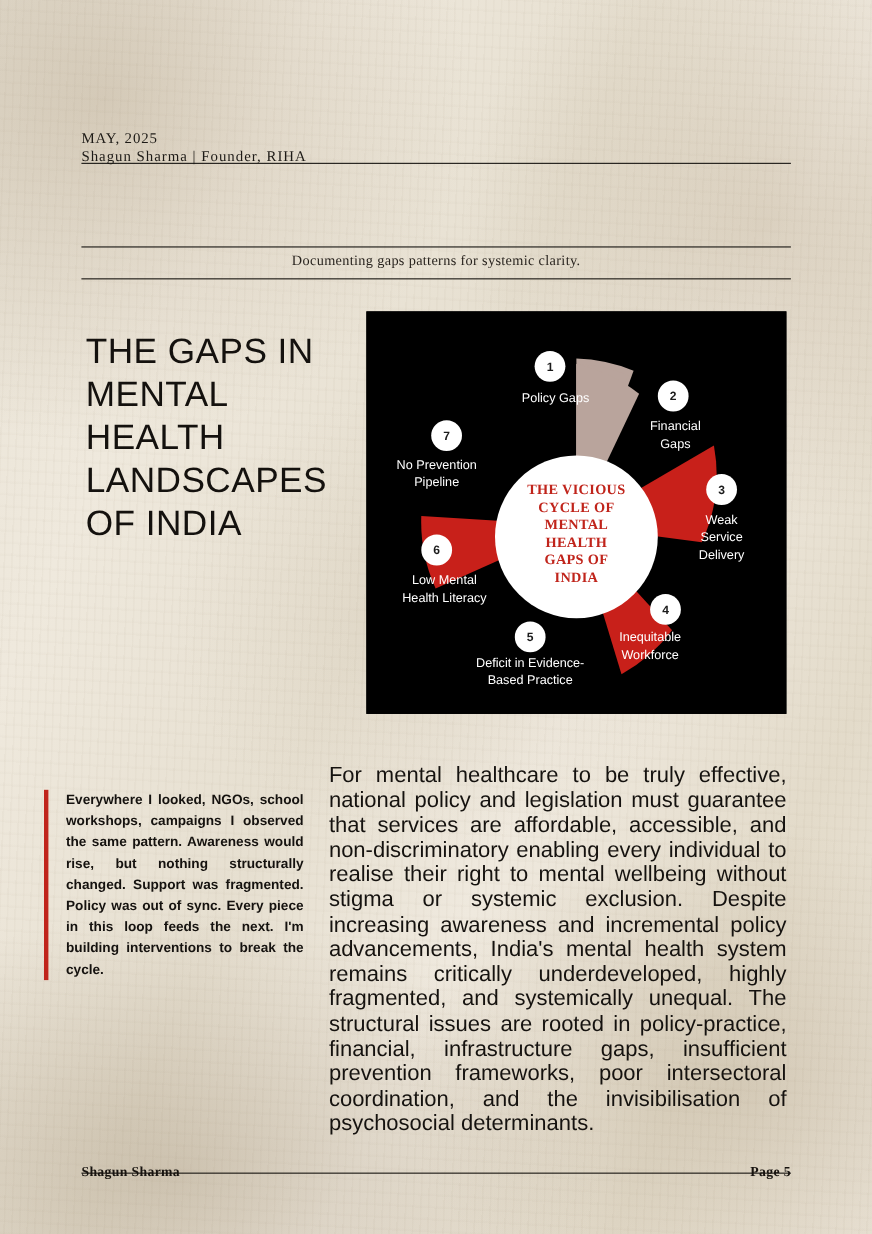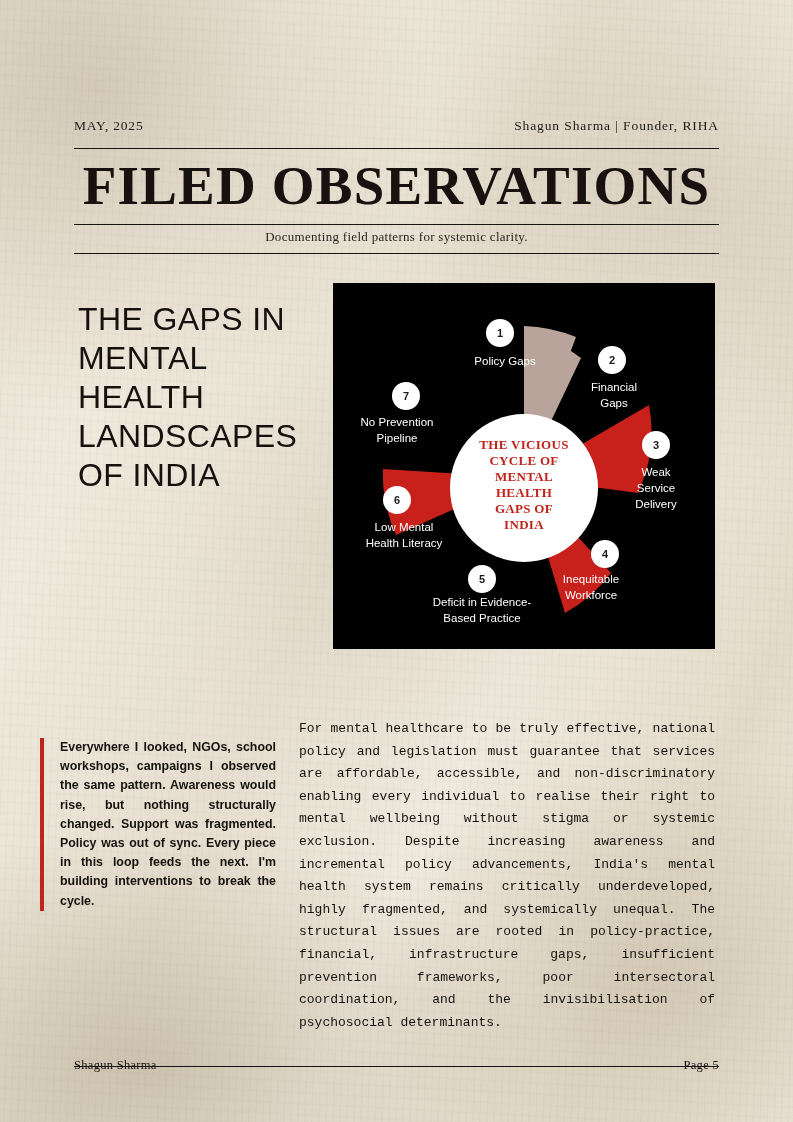--- a/index.html
+++ b/index.html
@@ -47,24 +47,24 @@
     top: 118px;
     left: 74px;
     right: 74px;
     display: flex;
     justify-content: space-between;
     align-items: baseline;
     font-family: "Liberation Serif", serif;
     font-size: 13.5px;
     letter-spacing: 0.8px;
     color: #1d1a16;
+    flex-direction: column;
   }
   .masthead-meta .right {
     letter-spacing: 0.9px;
-    margin-left: 28px;
   }
   .rule {
     position: absolute;
     left: 74px;
     right: 74px;
     border-top: 1.6px solid #171411;
   }
   .rule-1 { top: 148px; }
   .rule-2 { top: 224px; border-top-width: 1px; }
   .rule-3 { top: 253px; border-top-width: 1.6px; }
@@ -126,29 +126,28 @@
     width: 236px;
     padding-left: 16px;
     border-left: 4px solid #c0241b;
     box-sizing: border-box;
     font-family: "Liberation Sans", sans-serif;
     font-weight: bold;
     font-size: 12.4px;
     line-height: 19.2px;
     text-align: justify;
     color: #15120f;
-    margin-top: 20px;
   }
   .body-text {
     position: absolute;
-    top: 718px;
+    top: 694px;
     left: 299px;
     width: 416px;
-    font-family: Liberation Mono, monospace;
-    font-size: 13px;
+    font-family: Liberation Sans, sans-serif;
+    font-size: 20px;
     line-height: 22.6px;
     text-align: justify;
     color: #15120f;
   }
 
   
   .rule-4 {
     position: absolute;
     top: 1066px;
     left: 74px;
@@ -156,21 +155,21 @@
     border-top: 1.4px solid #171411;
   }
   .footer {
     position: absolute;
     top: 1058px;
     left: 74px;
     right: 74px;
     display: flex;
     justify-content: space-between;
     font-family: "Liberation Serif", serif;
-    font-weight: normal;
+    font-weight: bold;
     font-size: 12.5px;
     letter-spacing: 0.3px;
     color: #17130f;
   }
 
   
   .fig-label {
     font-family: "Liberation Sans", sans-serif;
     fill: #ffffff;
     font-size: 11.5px;
@@ -195,25 +194,24 @@
 <div class="page">
   <div class="content">
 
     <div class="masthead-meta">
       <span class="left">MAY, 2025</span>
       <span class="right">Shagun Sharma  |  Founder, RIHA</span>
     </div>
 
     <div class="rule rule-1"></div>
 
-    <div class="title">FILED OBSERVATIONS</div>
 
     <div class="rule rule-2"></div>
 
-    <div class="tagline">Documenting field patterns for systemic clarity.</div>
+    <div class="tagline">Documenting gaps patterns for systemic clarity.</div>
 
     <div class="rule rule-3"></div>
 
     <div class="headline">THE GAPS IN MENTAL HEALTH LANDSCAPES OF INDIA</div>
 
     <div class="figure">
       <svg width="382" height="366" viewBox="0 0 382 366" xmlns="http://www.w3.org/2000/svg">
         <rect x="0" y="0" width="382" height="366" fill="#000000"></rect>
 
         <g>

